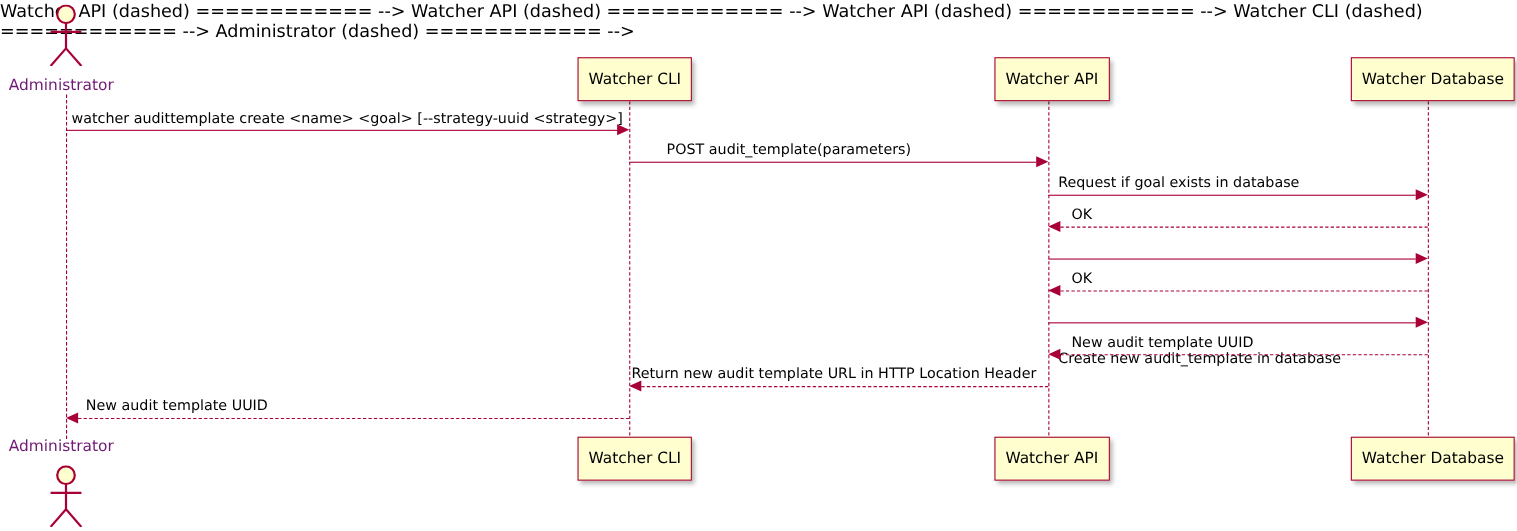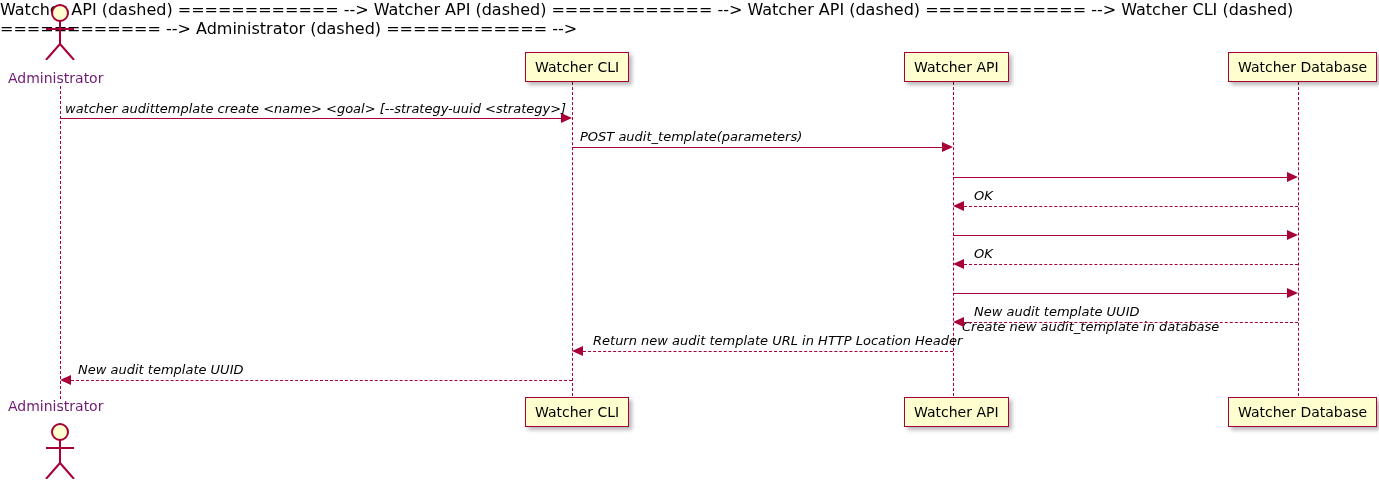--- a/index.html
+++ b/index.html
@@ -27,21 +27,21 @@
     box-sizing: border-box;
     background: #FEFECE;
     border: 1.5px solid #A80036;
     color: #000000;
     font-size: 14px;
     line-height: 1;
     display: flex;
     align-items: center;
     justify-content: center;
     padding: 0 9px;
-    height: 30px;
+    height: 40px;
     box-shadow: 3px 3px 4px rgba(0,0,0,0.28);
     white-space: nowrap;
   }
   
   .actor {
     position: absolute;
     width: 44px;
     height: 56px;
   }
   .actor-label {
@@ -73,21 +73,20 @@
     border-top: 5px solid transparent;
     border-bottom: 5px solid transparent;
     border-right: 11px solid #A80036;
   }
   .msg-label {
     position: absolute;
     font-size: 13px;
     color: #000000;
     white-space: nowrap;
     line-height: 1;
-    font-style: italic;
   }
 </style>
 </head>
 <body>
 
 <div id="diagram">
 
   
   <div class="lifeline" style="left:60px; top:86px; height:313px;"></div>
   <div class="lifeline" style="left:572px; top:82px; height:314px;"></div>
@@ -133,25 +132,26 @@
   <div class="pbox" style="left:1228px; top:397px;">Watcher Database</div>
 
   
   <div class="msg-line" style="left:60px; top:118px; width:501px;"></div>
   <div class="arrow-head right" style="left:561px; top:113px;"></div>
   <div class="msg-label" style="left:65px; top:102px;">watcher audittemplate create &lt;name&gt; &lt;goal&gt; [--strategy-uuid &lt;strategy&gt;]</div>
 
   
   <div class="msg-line" style="left:572px; top:147px; width:370px;"></div>
   <div class="arrow-head right" style="left:942px; top:142px;"></div>
-  <div class="msg-label" style="left:580px; top:130px;">POST audit_template(parameters)</div>
+  <div class="msg-label" style="left:606px; top:130px;">POST audit_template(parameters)</div>
 
   
   <div class="msg-line" style="left:953px; top:177px; width:334px;"></div>
   <div class="arrow-head right" style="left:1287px; top:172px;"></div>
+  <div class="msg-label" style="left:962px; top:160px;">Request if goal exists in database</div>
 
    Watcher API (dashed) ============ --&gt;
   <div class="msg-line dashed" style="left:964px; top:206px; width:334px;"></div>
   <div class="arrow-head left" style="left:953px; top:201px;"></div>
   <div class="msg-label" style="left:974px; top:189px;">OK</div>
 
   
   <div class="msg-line" style="left:953px; top:235px; width:334px;"></div>
   <div class="arrow-head right" style="left:1287px; top:230px;"></div>
 
@@ -166,20 +166,20 @@
   <div class="msg-label" style="left:962px; top:276px;margin-top:44px;">Create new audit_template in database</div>
 
    Watcher API (dashed) ============ --&gt;
   <div class="msg-line dashed" style="left:964px; top:322px; width:334px;"></div>
   <div class="arrow-head left" style="left:953px; top:317px;"></div>
   <div class="msg-label" style="left:974px; top:305px;">New audit template UUID</div>
 
    Watcher CLI (dashed) ============ --&gt;
   <div class="msg-line dashed" style="left:583px; top:351px; width:370px;"></div>
   <div class="arrow-head left" style="left:572px; top:346px;"></div>
-  <div class="msg-label" style="left:593px; top:334px;">Return new audit template URL in HTTP Location Header</div>
+  <div class="msg-label" style="left:574px; top:334px;">Return new audit template URL in HTTP Location Header</div>
 
    Administrator (dashed) ============ --&gt;
   <div class="msg-line dashed" style="left:71px; top:380px; width:501px;"></div>
   <div class="arrow-head left" style="left:60px; top:375px;"></div>
   <div class="msg-label" style="left:78px; top:363px;">New audit template UUID</div>
 
 </div>
 
 </body></html>

